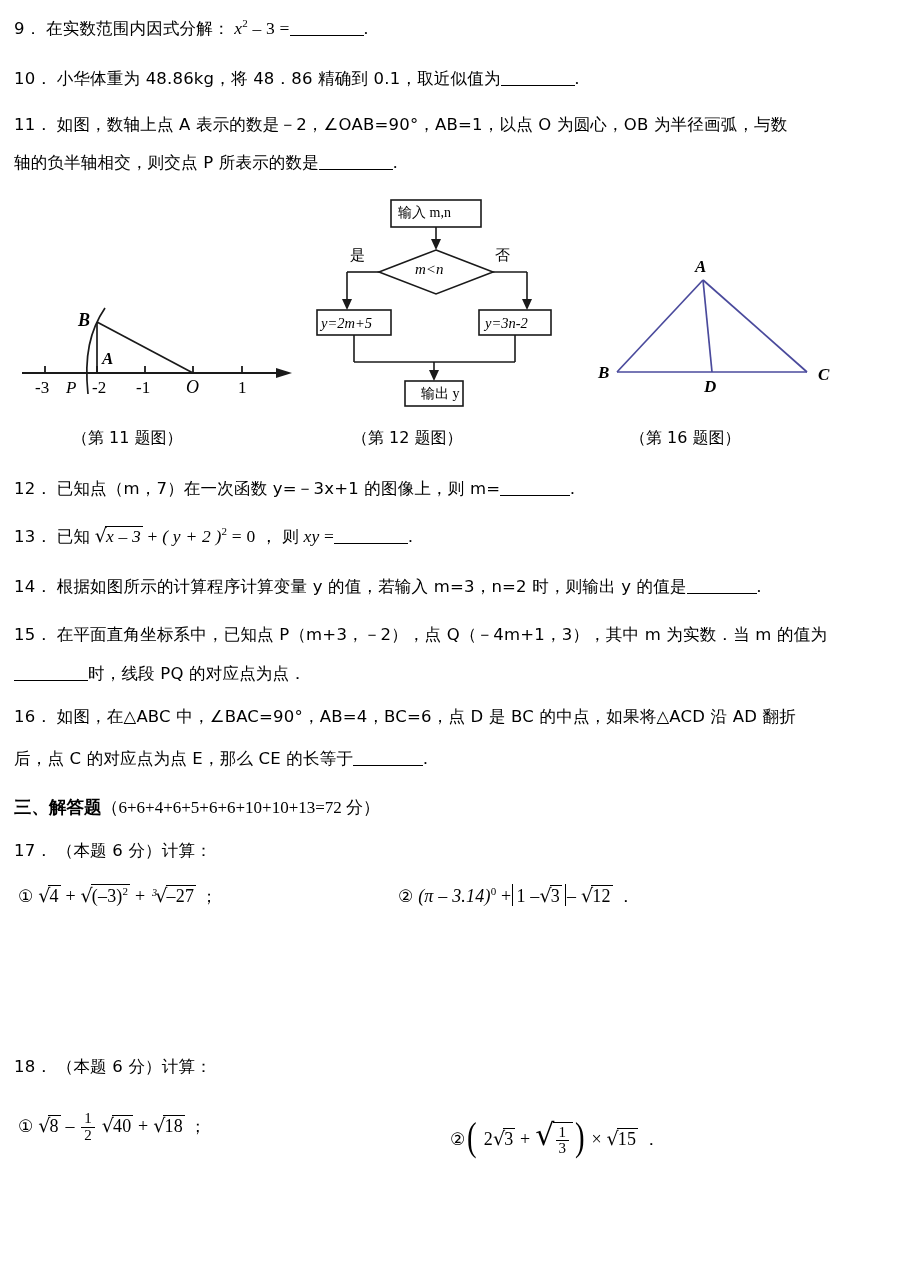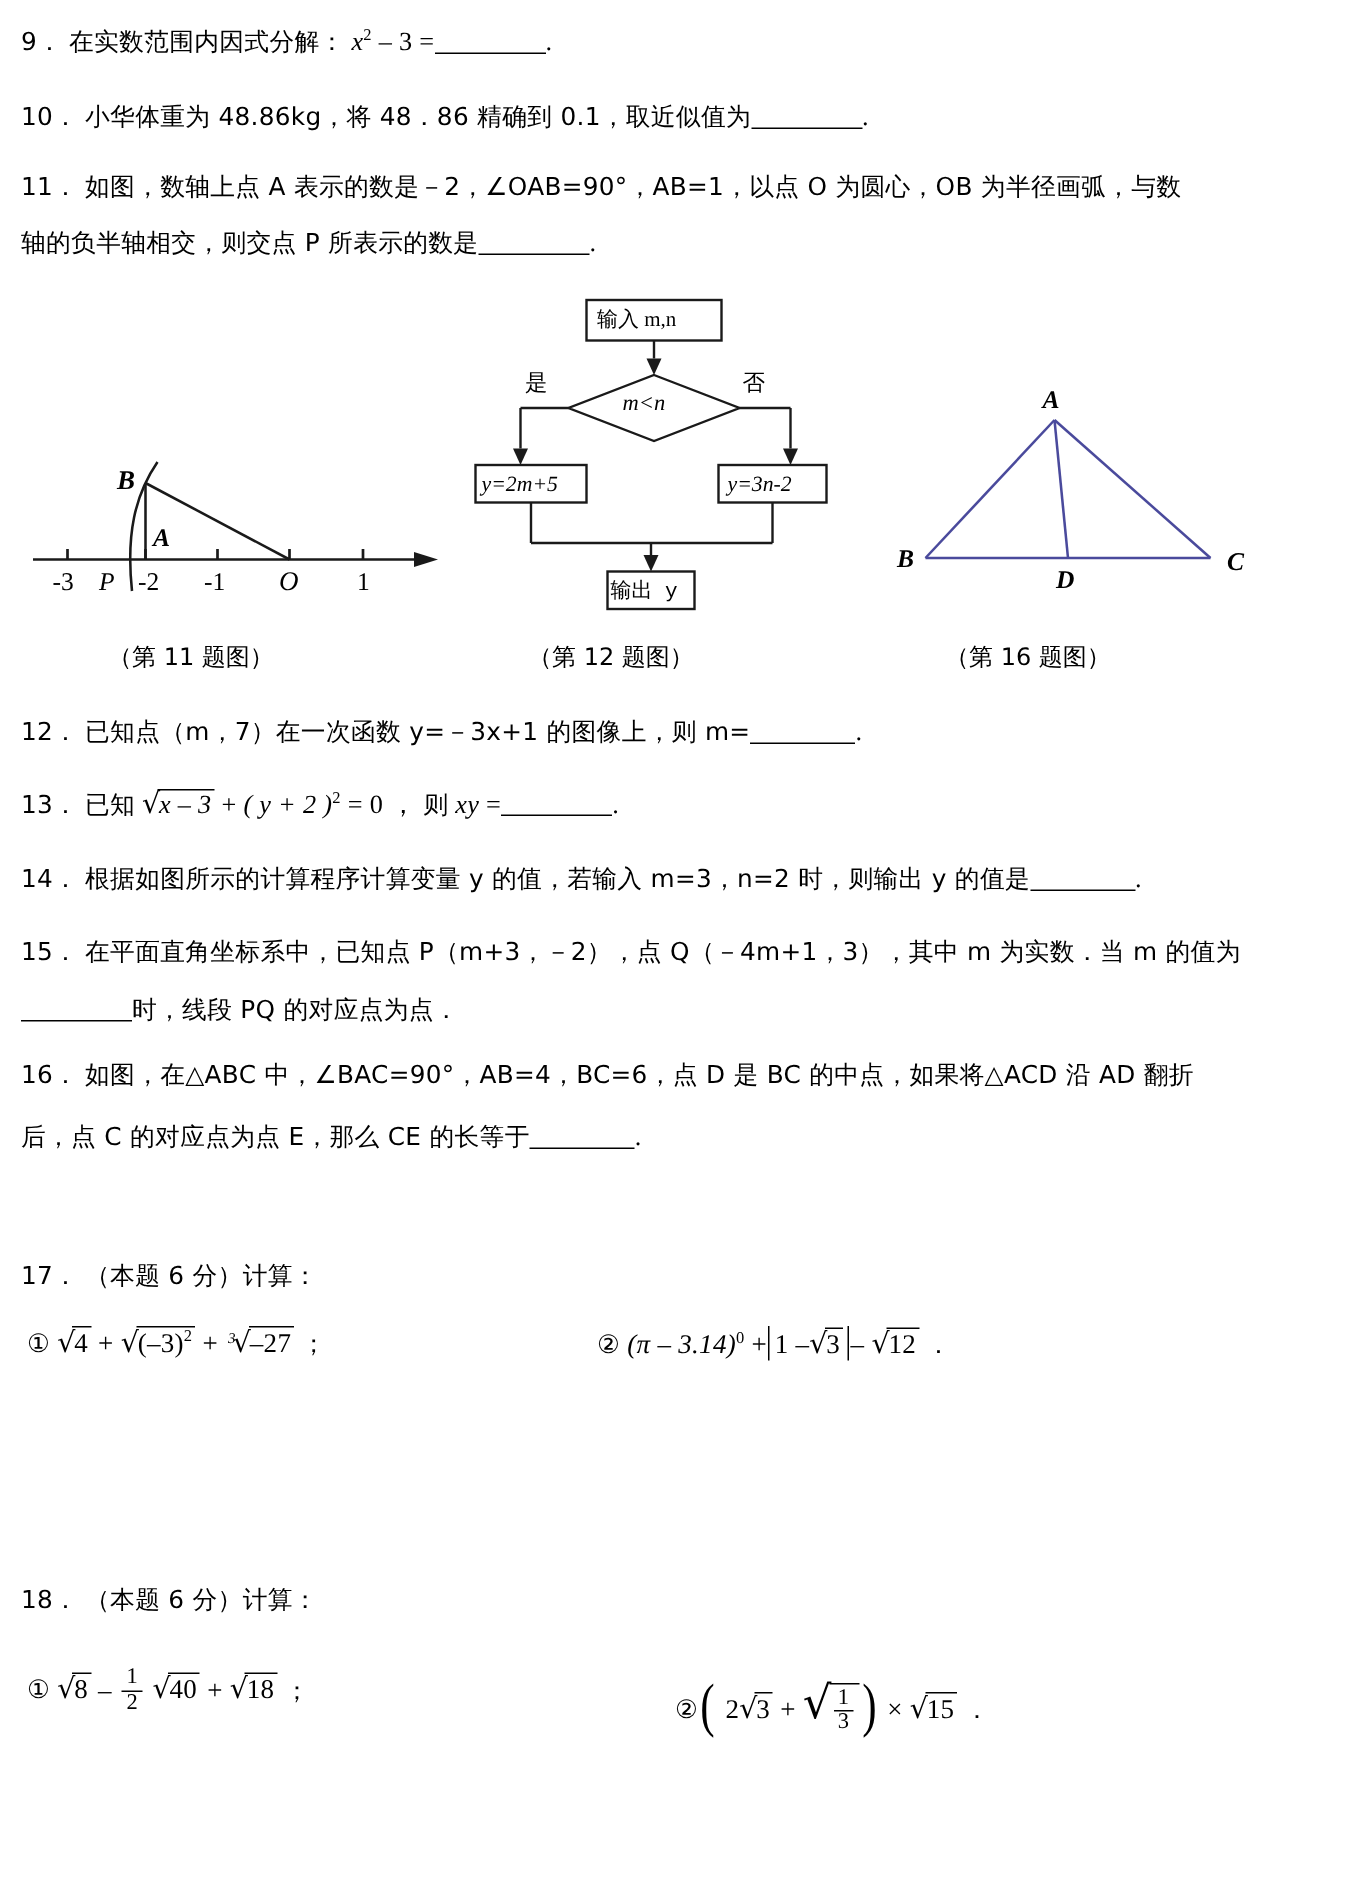--- a/index.html
+++ b/index.html
@@ -184,21 +184,21 @@
 
       <rect x="100" y="185" width="58" height="25" fill="none" stroke="#1a1a1a" stroke-width="1.6"></rect>
     </svg>
     
     <div style="position:absolute; left:93px; top:8px; font-family:Liberation Serif, serif; font-size:14px; white-space:nowrap;">输入 m,n</div>
     <div style="position:absolute; left:110px; top:65px; font-family:'Liberation Serif',serif; font-style:italic; font-size:15px; white-space:nowrap;">m&lt;n</div>
     <div style="position:absolute; left:45px; top:50px; font-family:'DejaVu Sans',sans-serif; font-size:15px;">是</div>
     <div style="position:absolute; left:190px; top:50px; font-family:'DejaVu Sans',sans-serif; font-size:15px;">否</div>
     <div style="position:absolute; left:16px; top:119px; font-family:'Liberation Serif',serif; font-style:italic; font-size:14.5px; white-space:nowrap;">y=2m+5</div>
     <div style="position:absolute; left:180px; top:119px; font-family:'Liberation Serif',serif; font-style:italic; font-size:14.5px; white-space:nowrap;">y=3n-2</div>
-    <div style="position:absolute; left:102px; top:189px; font-family:Liberation Mono, monospace; font-size:14px; white-space:nowrap;">输出 y</div>
+    <div style="position:absolute; left:116px; top:189px; font-family:Liberation Serif, serif; font-size:14px; white-space:nowrap;">输出 y</div>
   </div>
   <div class="caption" style="left:352px; top:428px;">（第 12 题图）</div>
 
   <div class="fig" style="left:596px; top:250px; width:250px; height:145px;">
     <svg width="250" height="145" viewBox="0 0 250 145">
       <line x1="107" y1="30" x2="21" y2="122" stroke="#4a4a9c" stroke-width="1.7"></line>
       <line x1="107" y1="30" x2="211" y2="122" stroke="#4a4a9c" stroke-width="1.7"></line>
       <line x1="21" y1="122" x2="211" y2="122" stroke="#4a4a9c" stroke-width="1.7"></line>
       <line x1="107" y1="30" x2="116" y2="122" stroke="#4a4a9c" stroke-width="1.7"></line>
       <text x="99" y="22" font-family="Liberation Serif, serif" font-style="italic" font-weight="bold" font-size="17">A</text>
@@ -240,20 +240,23 @@
   </div>
 
   <div class="q" style="left:14px; top:708px;">
     <span class="cn">16．</span>
     <span class="cn">如图，在△ABC 中，∠BAC=90°，AB=4，BC=6，点 D 是 BC 的中点，如果将△ACD 沿 AD 翻折</span>
   </div>
   <div class="q" style="left:14px; top:748px;">
     <span class="cn">后，点 C 的对应点为点 E，那么 CE 的长等于</span><span class="blank b70"></span><span class="lat">.</span>
   </div>
 
+  <div class="seclabel" style="left:14px; top:795px;">
+    <span>三、解答题</span><span class="secrest">（6+6+4+6+5+6+6+10+10+13=72 分）</span>
+  </div>
 
   <div class="q" style="left:14px; top:842px;">
     <span class="cn">17．</span>
     <span class="cn">（本题 6 分）计算：</span>
   </div>
 
   <div class="q" style="left:18px; top:884px; font-size:18px;">
     <span class="circnum">①</span>
     <span class="rad"><span class="sign">√</span><span class="radbody lat">4</span></span>
     <span class="lat">+</span>

